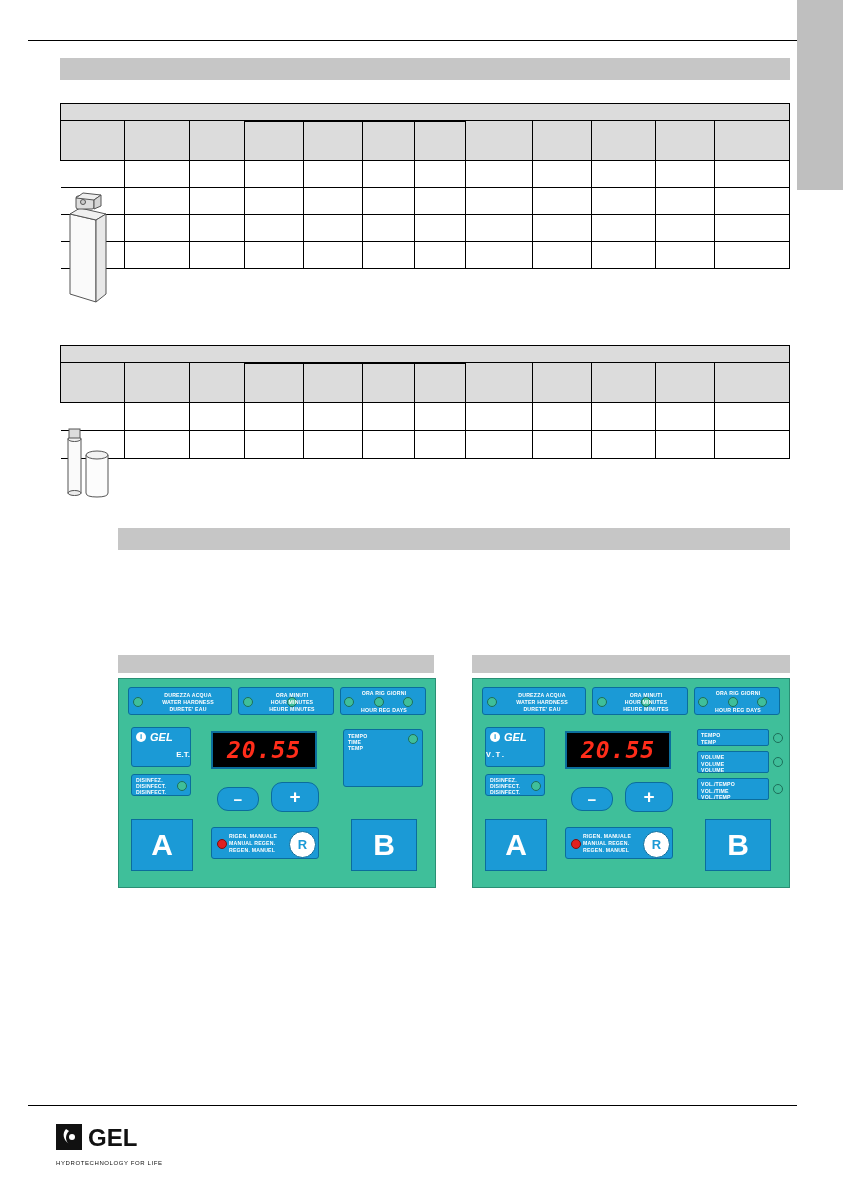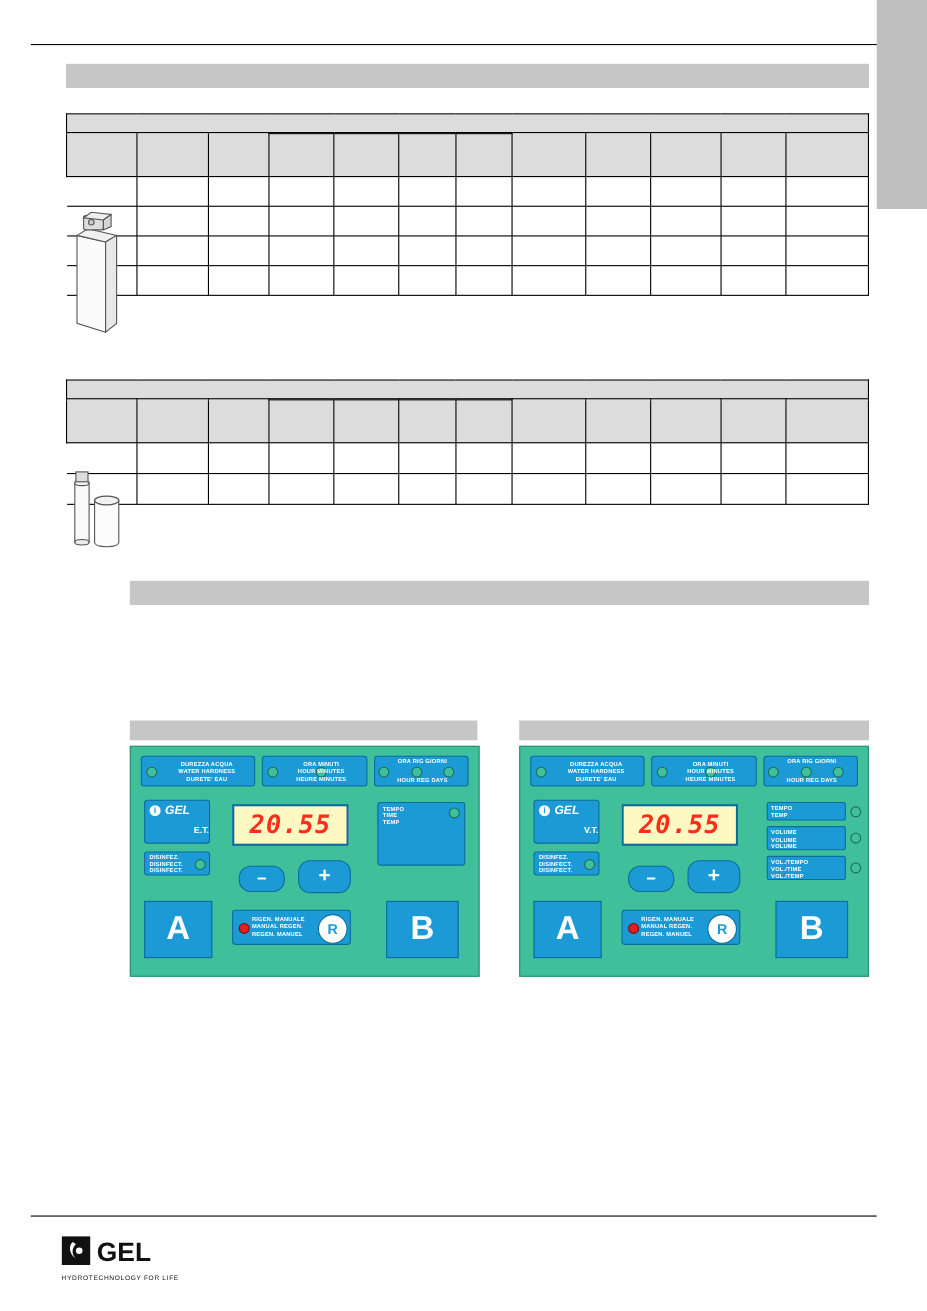--- a/index.html
+++ b/index.html
@@ -39,21 +39,21 @@
 
   .panel{position:absolute;width:316px;height:208px;background:#3fbf9a;border:1px solid #2a8f74;}
   .panel.p1{left:118px;top:678px;}
   .panel.p2{left:472px;top:678px;}
 
   .blue{background:#1b9ad6;border:1px solid #0b6d9c;position:absolute;box-sizing:border-box;}
   .lbl{position:absolute;font-size:5.2px;line-height:6px;letter-spacing:.2px;color:#ffffff;font-family:"Liberation Sans", sans-serif;font-weight:bold;}
   .led{position:absolute;width:8px;height:8px;border-radius:50%;background:#3fbf9a;border:1px solid #1d6f5a;}
   .led.red{background:#e02020;border-color:#7a1010;}
 
-  .lcd{position:absolute;background:#fef9c3;border:2px solid #0b6d9c;box-sizing:border-box;
+  .lcd{position:absolute;background:#000000;border:2px solid #0b6d9c;box-sizing:border-box;
        display:flex;align-items:center;justify-content:center;}
   .lcd span{color:#ff2d1a;font-family:"DejaVu Sans Mono", monospace;font-size:23px;font-style:italic;font-weight:bold;letter-spacing:1px;}
 
   .bigbtn{position:absolute;background:#1b9ad6;color:#fff;font-weight:bold;font-size:30px;
           display:flex;align-items:center;justify-content:center;border:1px solid #0b6d9c;box-sizing:border-box;}
 
   .rnd{position:absolute;border-radius:50%;background:#1b9ad6;border:1px solid #0b6d9c;
        display:flex;align-items:center;justify-content:center;color:#fff;font-weight:bold;}
 
   .pillbtn{position:absolute;border-radius:11px;background:#1b9ad6;border:1px solid #0b6d9c;
@@ -368,21 +368,21 @@
       <div class="led" style="left:3px;top:9px;"></div>
       <div class="led" style="left:33px;top:9px;"></div>
       <div class="led" style="left:62px;top:9px;"></div>
       <div class="lbl" style="left:4px;top:2px;width:78px;text-align:center;">ORA     RIG      GIORNI</div>
       <div class="lbl" style="left:4px;top:19px;width:78px;text-align:center;">HOUR   REG        DAYS</div>
     </div>
 
     <div class="gel-box" style="left:12px;top:48px;width:60px;height:40px;border-radius:3px;">
       <div style="position:absolute;left:4px;top:4px;width:10px;height:10px;border-radius:50%;background:#fff;color:#1b9ad6;font-size:8px;font-weight:bold;text-align:center;line-height:10px;">i</div>
       <div style="position:absolute;left:18px;top:3px;color:#fff;font-size:11px;font-weight:bold;font-style:italic;">GEL</div>
-      <div style="position:absolute;left:0;top:22px;width:100%;text-align:right;color:#fff;font-size:8px;font-weight:bold;">V.T.</div>
+      <div style="position:absolute;left:0;top:22px;width:100%;text-align:left;color:#fff;font-size:8px;font-weight:bold;font-family:Liberation Mono, monospace;">V.T.</div>
     </div>
 
     <div class="blue" style="left:12px;top:95px;width:60px;height:22px;border-radius:3px;">
       <div class="led" style="right:3px;top:6px;"></div>
       <div class="lbl" style="left:4px;top:2px;">DISINFEZ.</div>
       <div class="lbl" style="left:4px;top:8px;">DISINFECT.</div>
       <div class="lbl" style="left:4px;top:14px;">DISINFECT.</div>
     </div>
 
     <div class="lcd" style="left:92px;top:52px;width:106px;height:38px;">

